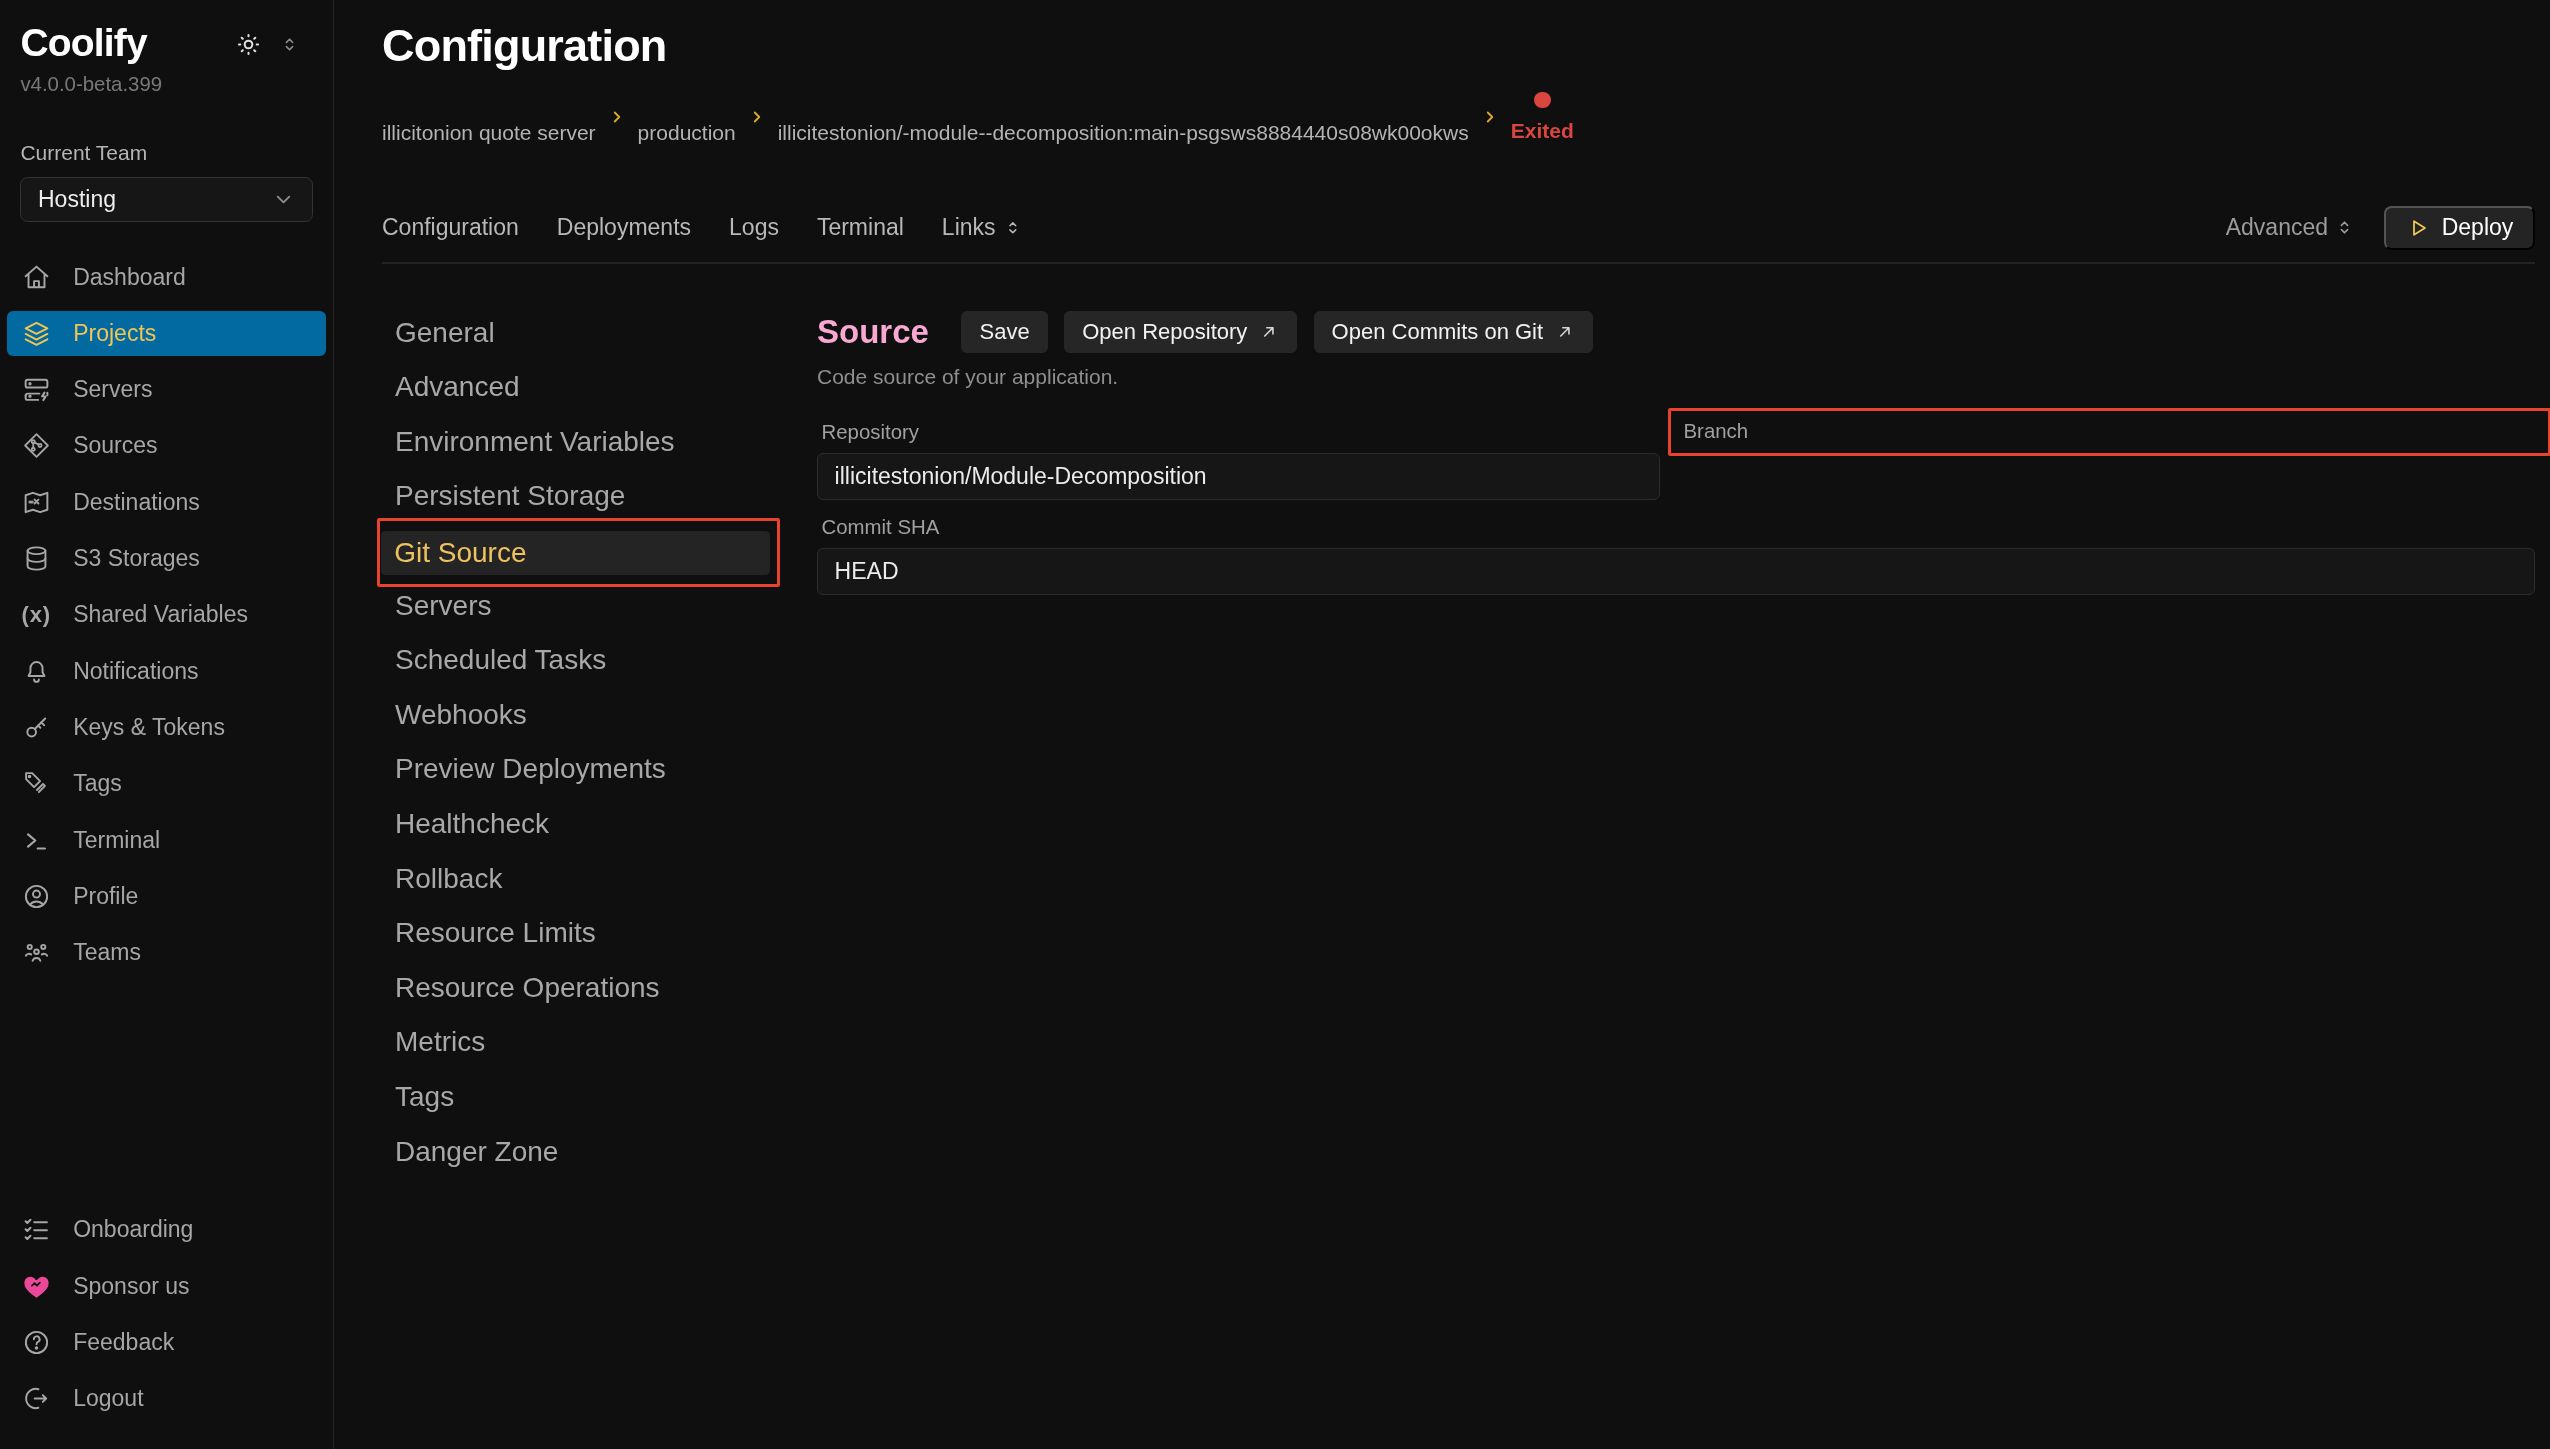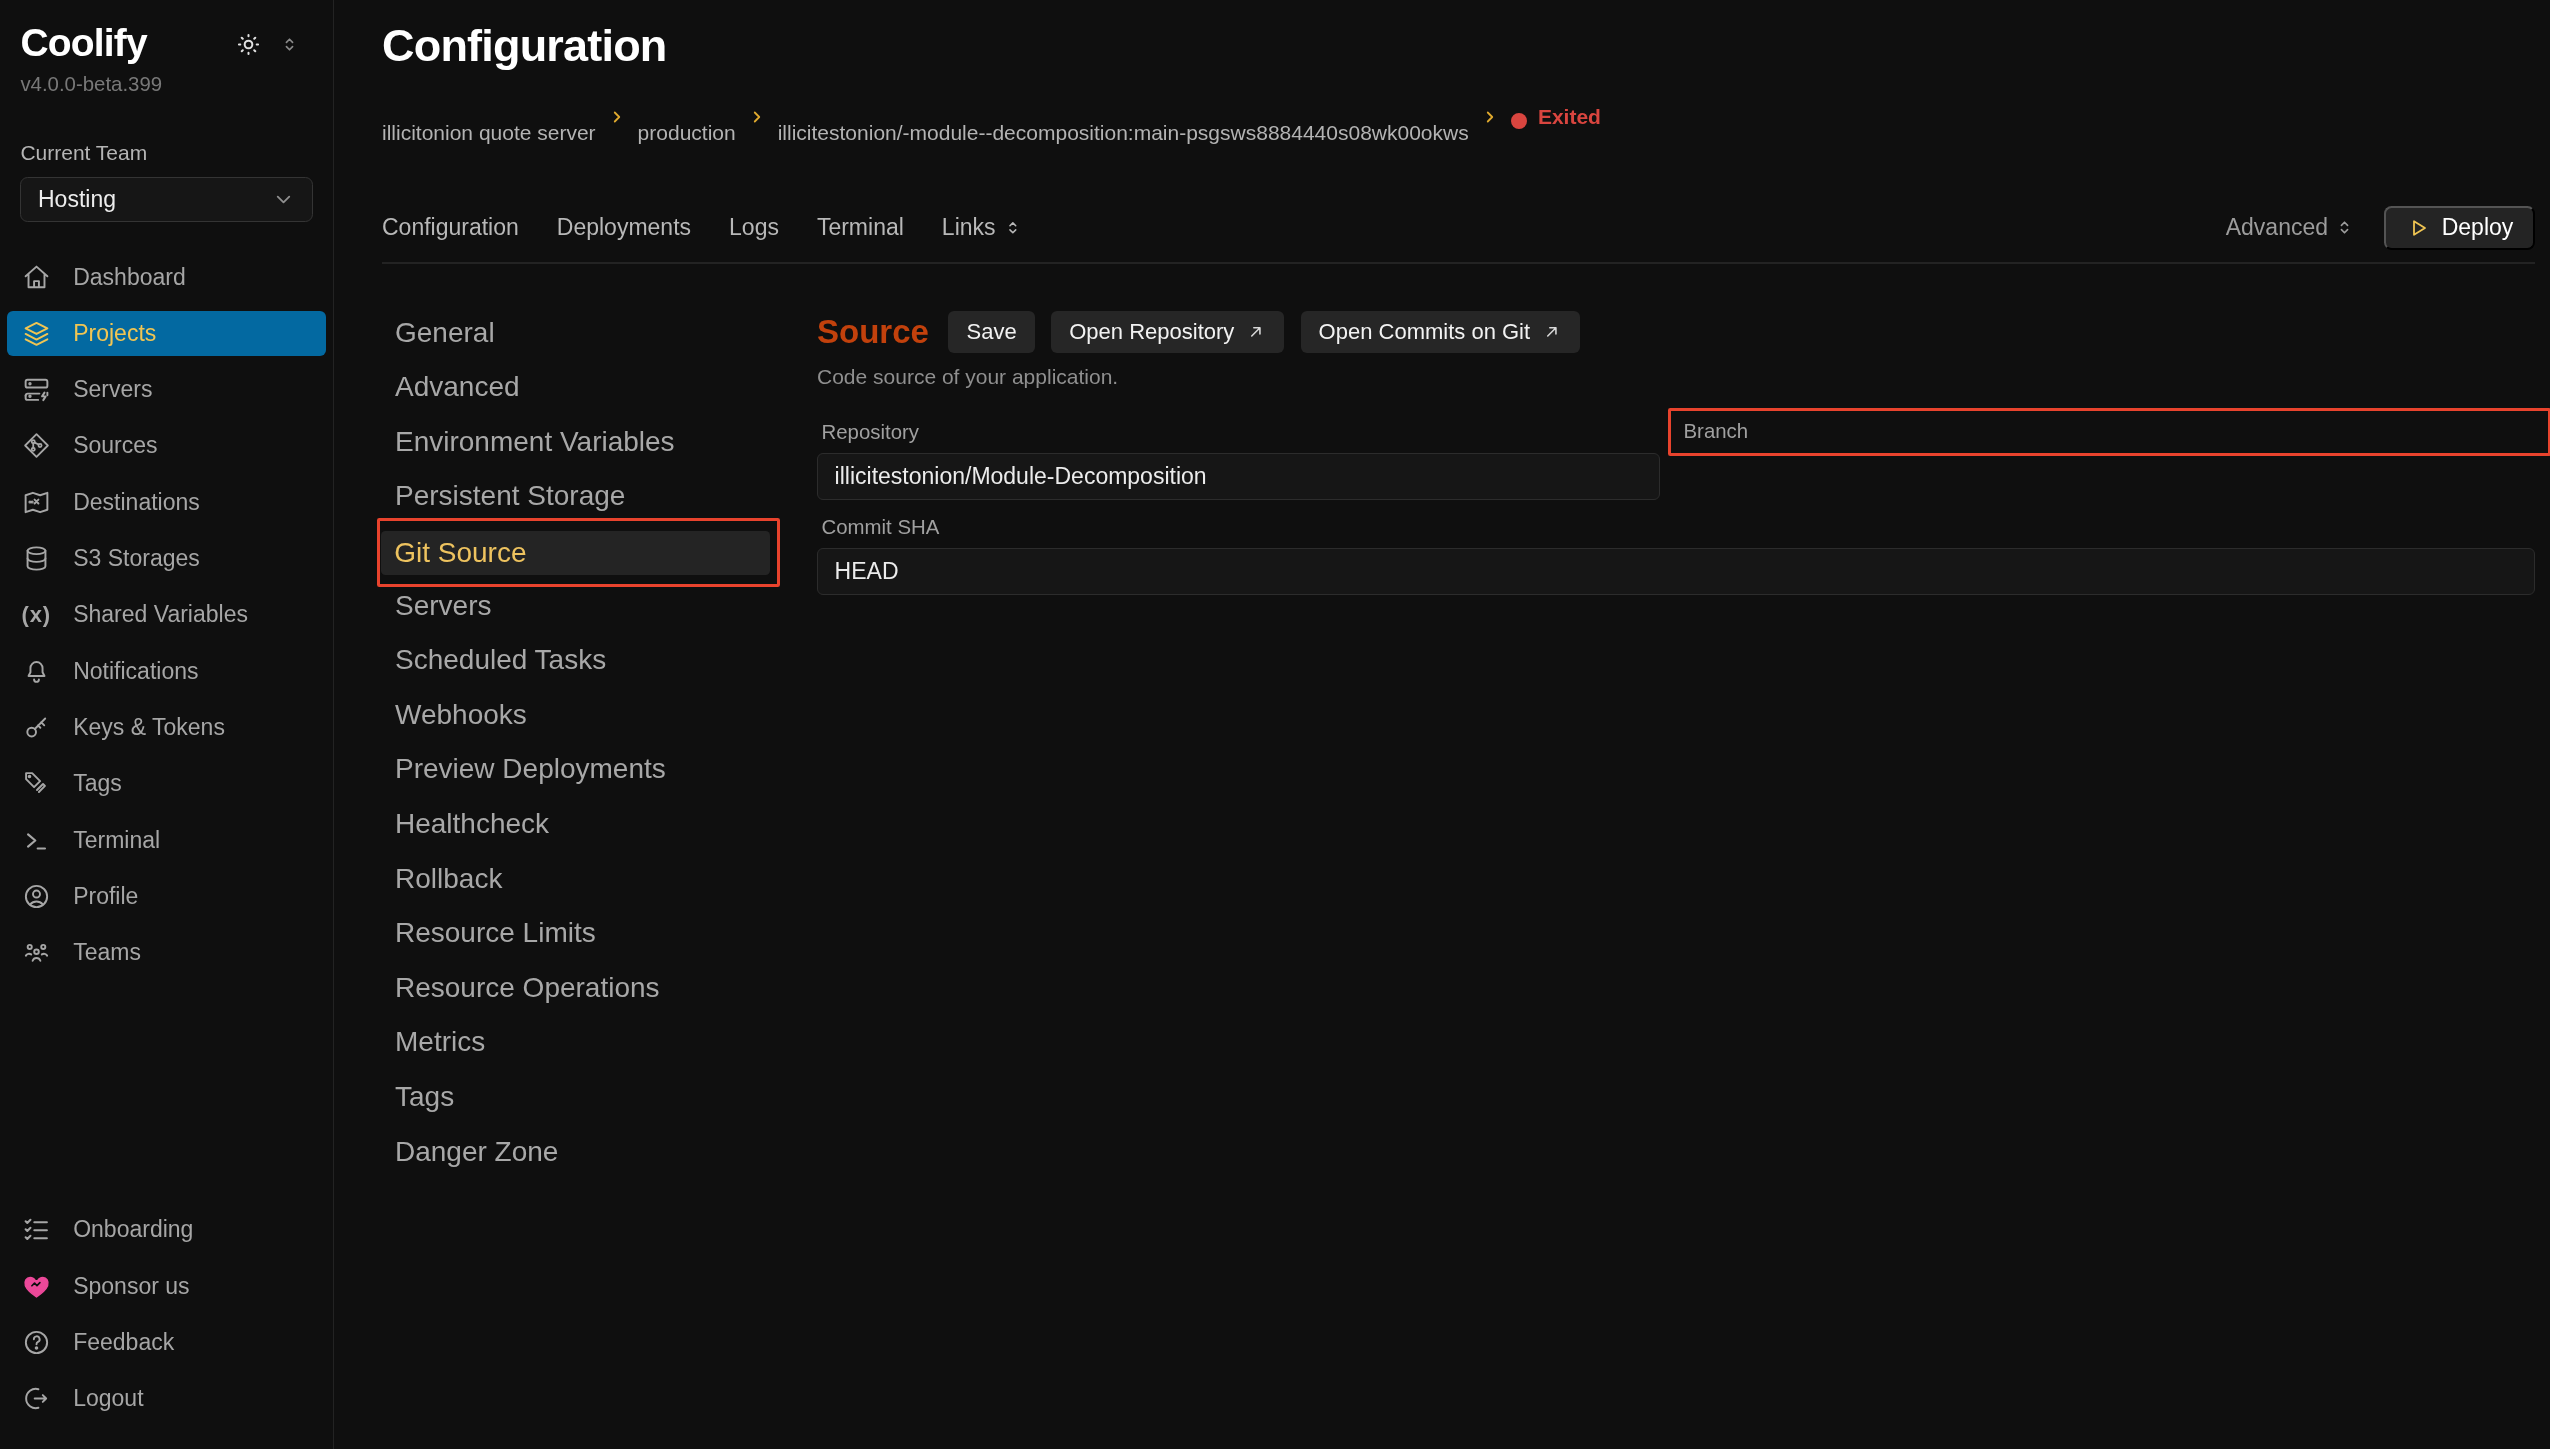--- a/index.html
+++ b/index.html
@@ -46,21 +46,21 @@
   .nav-item .icon-text { font-weight:bold; font-size:22px; letter-spacing:0.8px; }
   .nav-item.sponsor .nicon { color:#ec4899; }
   .spacer { flex:1; }
 
   
   .main { flex:1; padding:19.7px 15px 0 48px; display:flex; flex-direction:column; min-width:0; }
   .page-title { font-size:45px; font-weight:bold; color:#ffffff; letter-spacing:-0.8px; }
   .breadcrumb { margin-top:18px; display:flex; align-items:center; gap:12px; font-size:21px; color:#b3b3b3; }
   .crumb { cursor:pointer;margin-top:31px; }
   .crumb-sep { color:#dfa92e; }
-  .status { display:flex; align-items:flex-end; gap:10.6px; }
+  .status { display:flex; align-items:center; gap:10.6px;flex-direction:column; }
   .status-dot { width:16.6px; height:16.6px; border-radius:50%; background:#d9453f; }
   .status-text { color:#d9453f; font-weight:bold; font-size:21px; }
 
   .tabs-row { margin-top:61px; display:flex; align-items:center; }
   .tabs { display:flex; align-items:center; gap:38px; font-size:23px; color:#b8b8b8; }
   .tab { cursor:pointer; display:flex; align-items:center; gap:7.6px; }
   .tabs-right { margin-left:auto; display:flex; align-items:center; }
   .advanced { display:flex; align-items:center; gap:6px; color:#9c9c9c; font-size:23px; cursor:pointer; margin-right:29px; }
   .deploy-btn {
     height:44px; padding:0 19.7px; background:#242424; border-radius:7.6px;
@@ -81,21 +81,21 @@
   .subnav-item.active { background:#242424; color:#eec35f; }
   .annotation-wrap {
     border:3.8px solid #e8432d; border-radius:2.3px;
     padding:9.8px 6.8px 9.8px 1.5px; margin:-11.3px -10.6px -3.8px -5.3px;
   }
   .annotation-wrap .subnav-item { margin-bottom:0; }
 
   
   .form-col { flex:1; min-width:0; }
   .source-header { display:flex; align-items:center; gap:16.6px; }
-  .source-title { font-size:33px; font-weight:bold; color:#c2410c; margin-right:3px; }
+  .source-title { font-size:33px; font-weight:bold; color:#f9a8d4; margin-right:16px; }
   .btn {
     height:42px; background:#262626; border-radius:6px; border:none;
     display:flex; align-items:center; gap:12px; padding:0 18px;
     color:#f2f2f2; font-size:22px; cursor:pointer; font-family:inherit;
   }
   .btn .ext { color:#d8d8d8; }
   .source-sub { margin-top:12px; font-size:21px; color:#8f8f8f; }
 
   .fields-grid { display:grid; grid-template-columns:843px 1fr; column-gap:19.7px; margin-top:32px; }
   .field-label { font-size:20.4px; color:#a0a0a0; margin-left:4.5px; }

